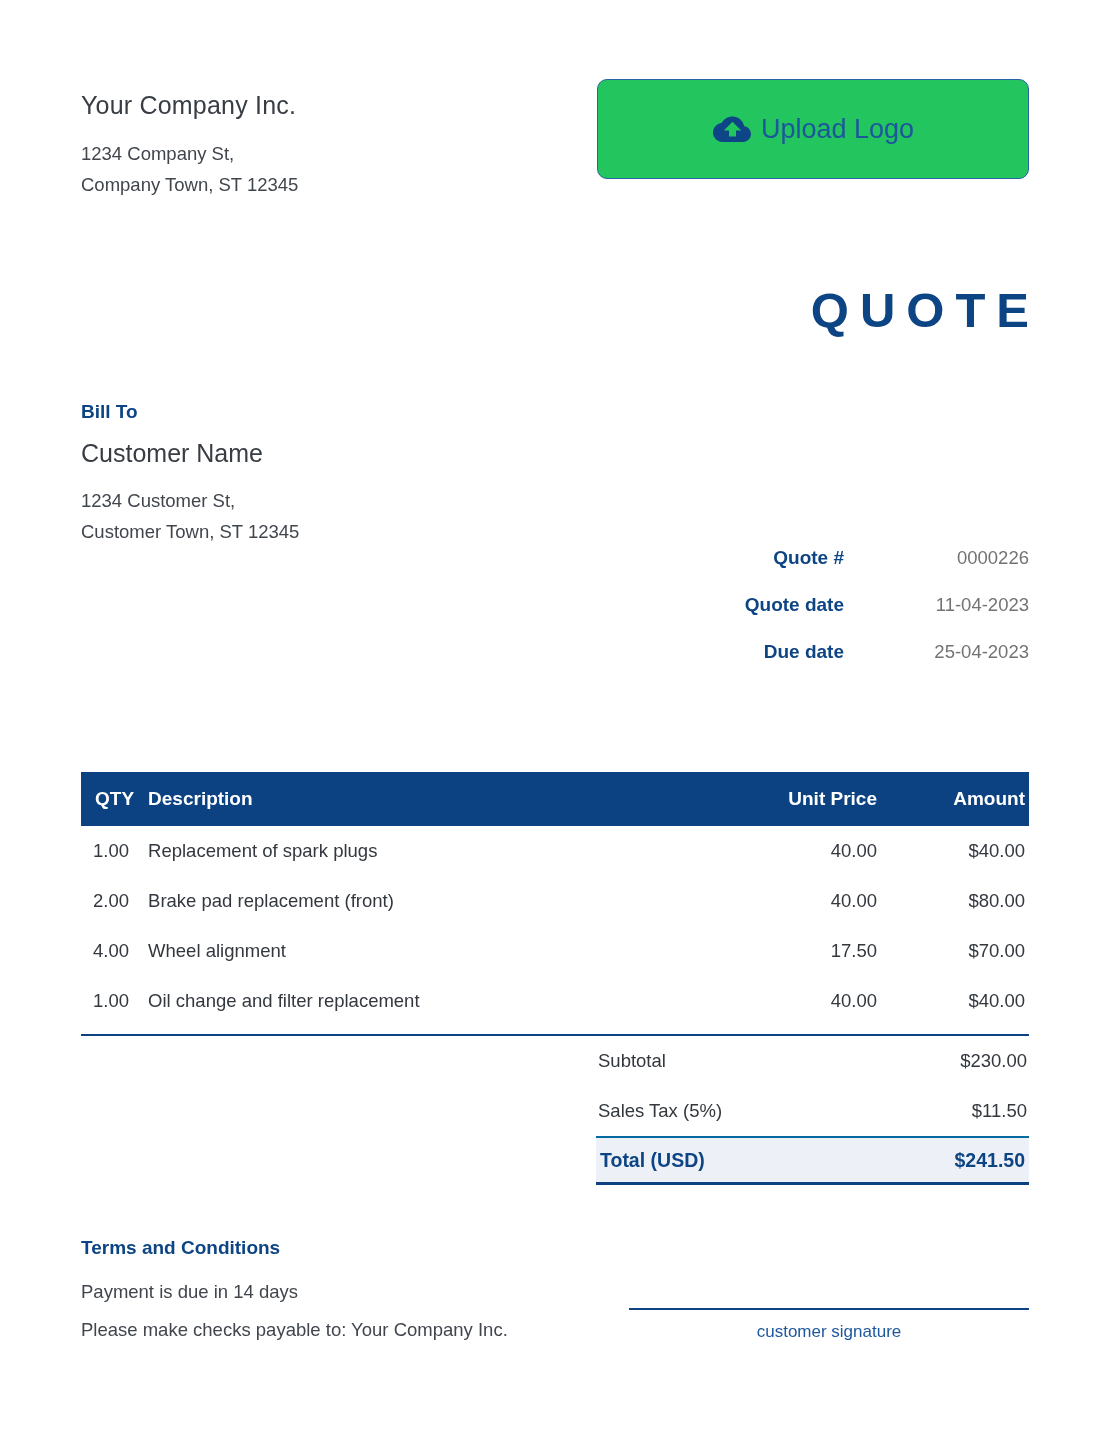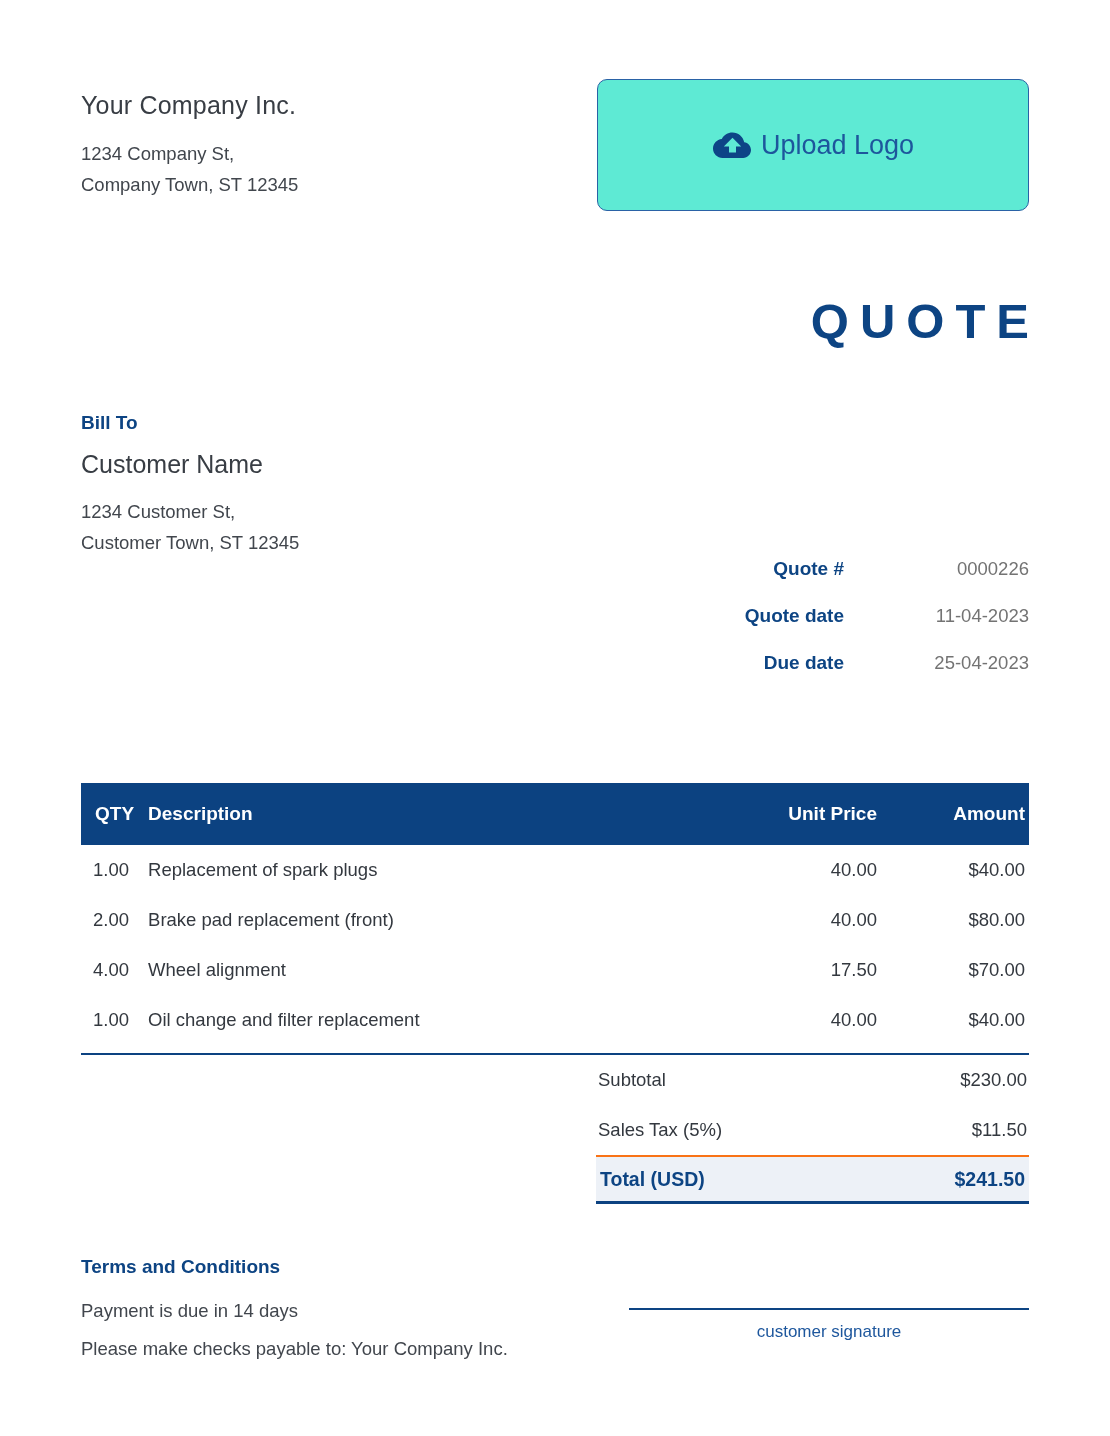--- a/index.html
+++ b/index.html
@@ -31,24 +31,24 @@
     letter-spacing: 0.2px;
     margin-bottom: 18px;
   }
   .company-address {
     font-size: 18.5px;
     color: #41464d;
     line-height: 1.68;
   }
   .upload-btn {
     width: 432px;
-    height: 132px;
+    height: 100px;
     border: 1.5px solid #2a62a6;
     border-radius: 10px;
-    background: #5eead4;
+    background: #22c55e;
     display: flex;
     align-items: center;
     justify-content: center;
     gap: 9px;
     cursor: pointer;
   }
   .upload-btn .cloud-icon { width: 40px; height: 30px; display: inline-block; }
   .upload-btn-label {
     font-size: 27px;
     color: #1d569c;
@@ -114,21 +114,21 @@
   .items-table {
     width: 100%;
     margin-top: 84px;
     border-collapse: collapse;
   }
   .items-table thead th {
     background: #0c4281;
     color: #ffffff;
     font-size: 19px;
     font-weight: 700;
-    height: 62px;
+    height: 54px;
     text-align: left;
     vertical-align: middle;
   }
   .items-table th.col-qty { width: 52px; padding-left: 14px; }
   .items-table th.col-desc { padding-left: 14px; }
   .items-table th.col-price { width: 170px; text-align: right; }
   .items-table th.col-amount { width: 152px; text-align: right; padding-right: 4px; }
   .items-table tbody td {
     font-size: 18.5px;
     color: #33383f;
@@ -154,21 +154,21 @@
     display: flex;
     justify-content: space-between;
     align-items: center;
     height: 50px;
     font-size: 18.5px;
     color: #33383f;
     padding: 0 2px;
   }
   .totals-row.total-final {
     background: #edf1f7;
-    border-top: 2px solid #f97316;
+    border-top: 2px solid #0369a1;
     border-bottom: 3px solid #0c4281;
     height: 49px;
     font-size: 19.5px;
     font-weight: 700;
     color: #0d4483;
     padding: 0 4px;
   }
 
   
   .terms-block { margin-top: 52px; }

